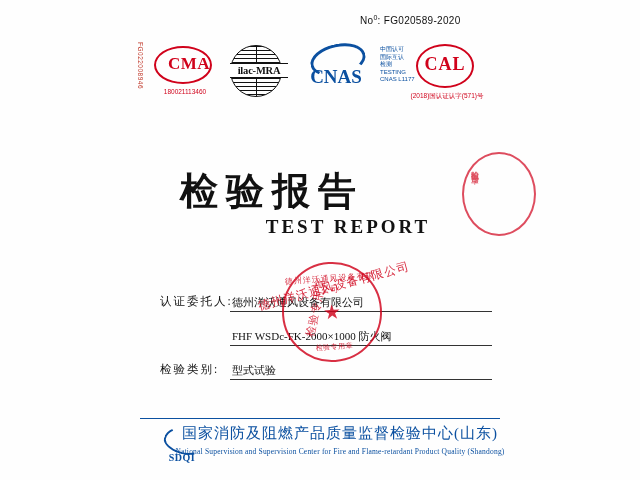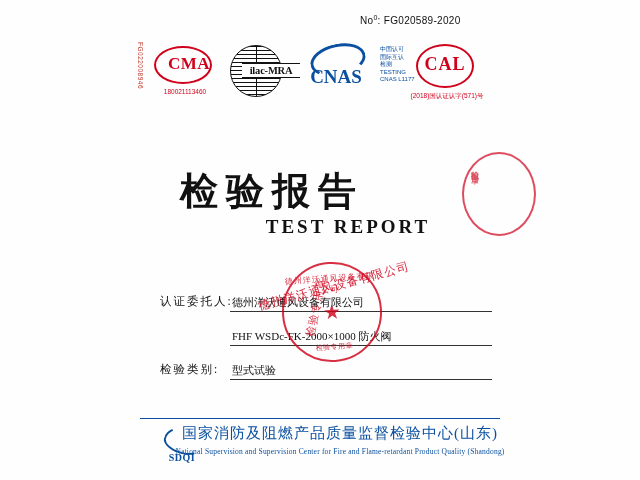--- a/index.html
+++ b/index.html
@@ -119,21 +119,21 @@
   }
   .ilac .globe:after {
     content: "";
     position: absolute;
     left: 50%; top: 0;
     width: 1px; height: 100%;
     background: #111;
   }
   .ilac .band {
     position: absolute;
-    left: 16px; top: 19px;
+    left: 4px; top: 19px;
     width: 58px;
     height: 13px;
     background: #fff;
     border-top: 1px solid #111;
     border-bottom: 1px solid #111;
     text-align: center;
     font-family: "Liberation Serif", serif;
     font-weight: bold;
     font-size: 10.5px;
     line-height: 13px;

